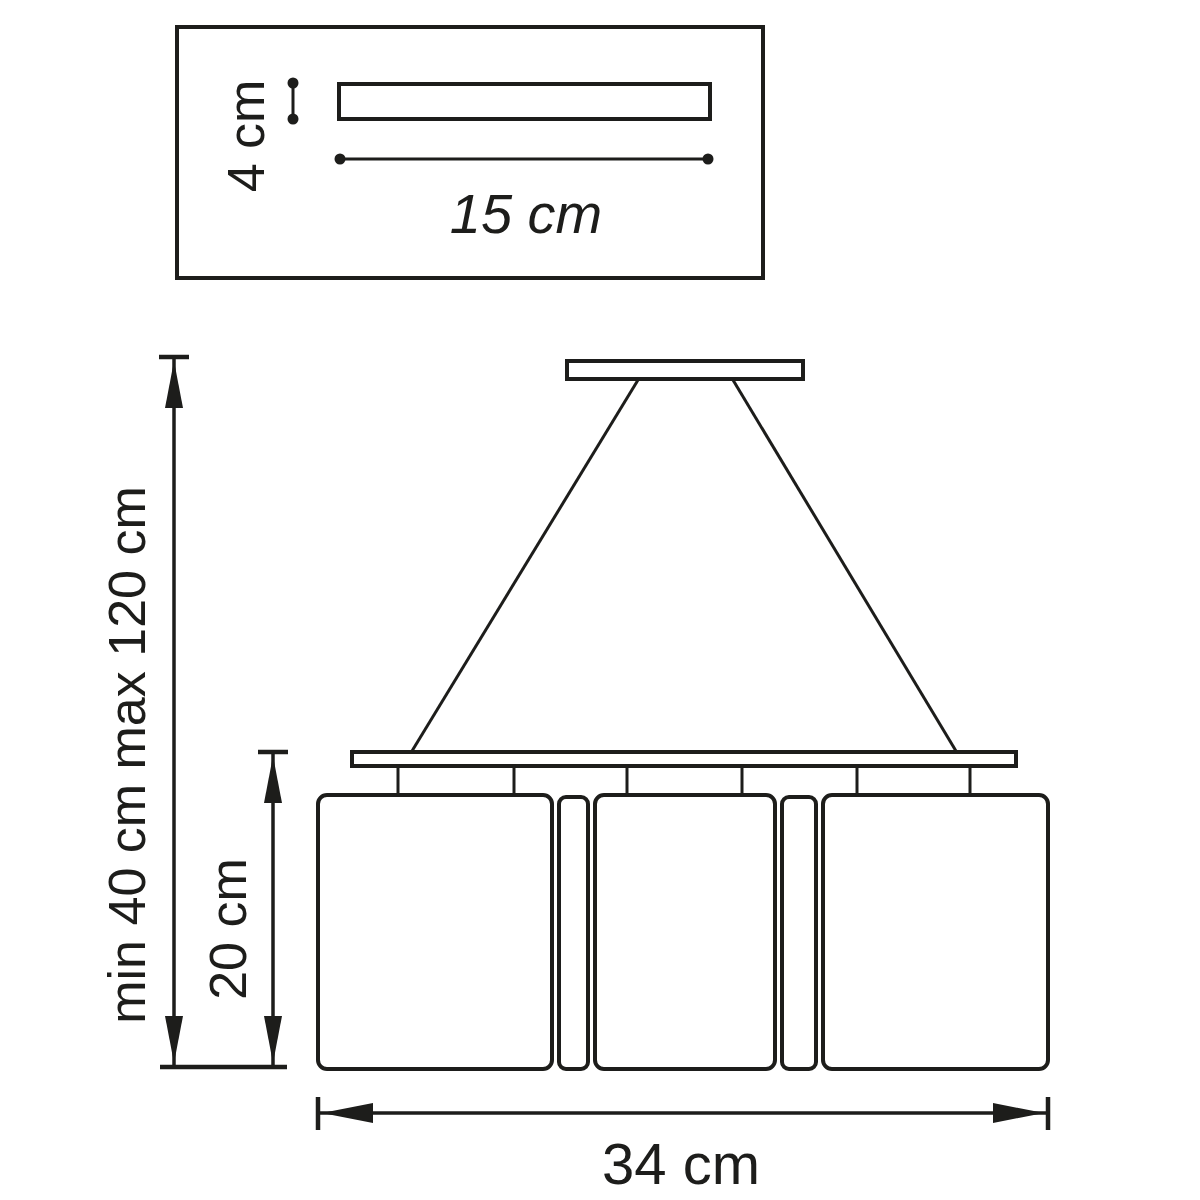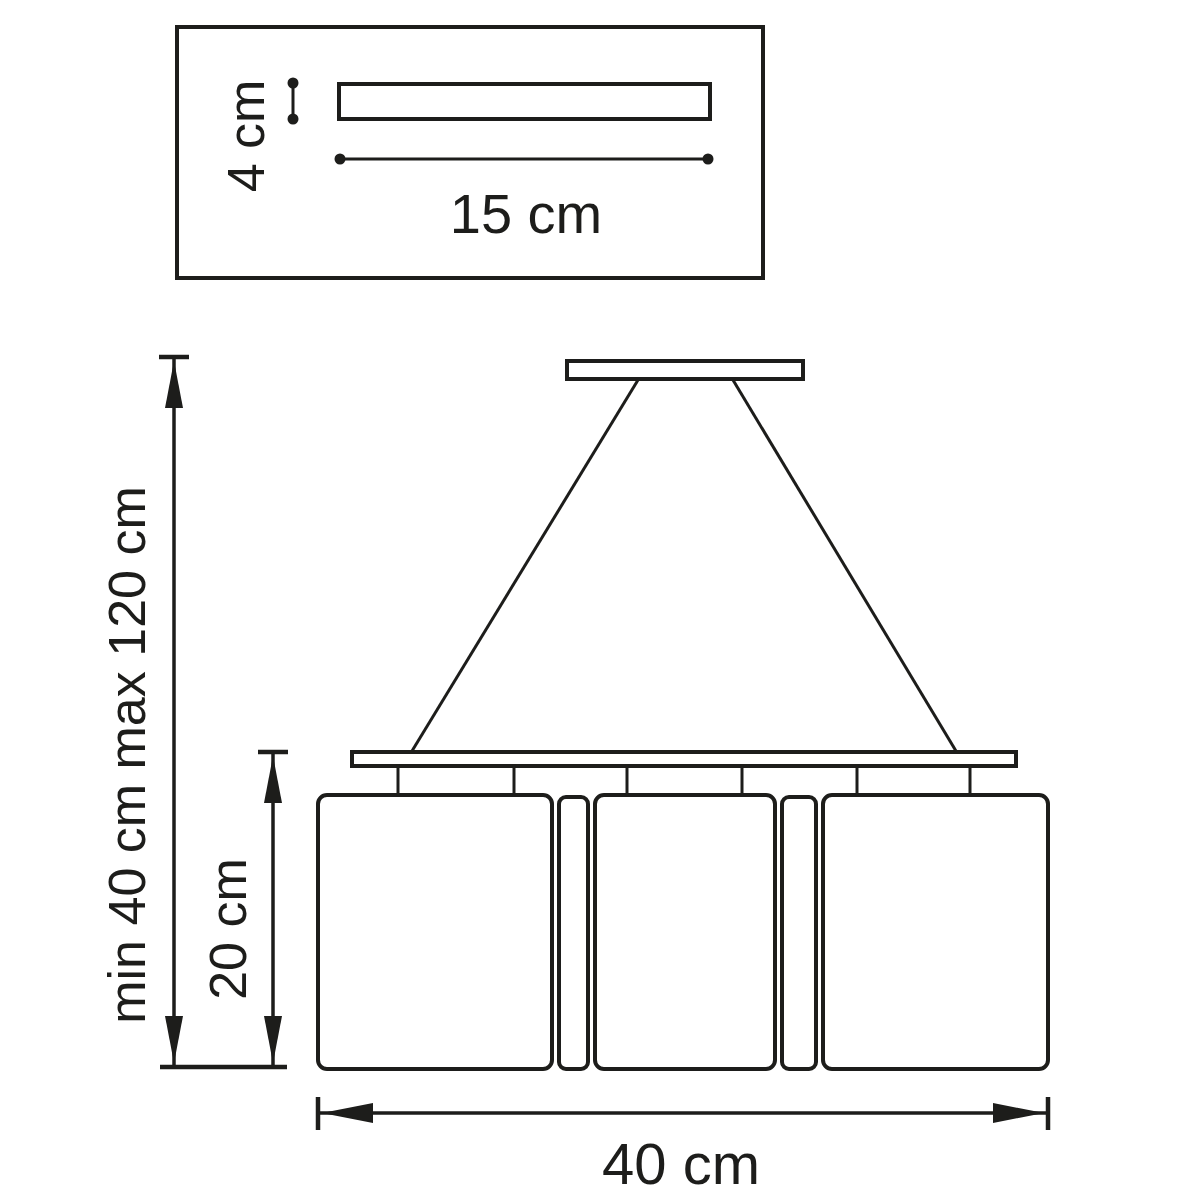--- a/index.html
+++ b/index.html
@@ -29,21 +29,21 @@
   .label {
     position: absolute;
     z-index: 4;
     white-space: nowrap;
     color: #1d1d1b;
     font-size: 52px;
     transform: translate(-50%, -50%);
     letter-spacing: 0px;
   }
   .label.rot { transform: translate(-50%, -50%) rotate(-90deg); }
-  .label.size-md { font-size: 56px; }
+  .label.size-md { font-size: 56px; font-style: italic; }
   .label.size-lg { font-size: 58px; }
 </style>
 </head>
 <body>
 
 <div class="canvas">
 
   <div class="shape no-fill" style="left:175px; top:25px; width:590px; height:255px;"></div>
 
   <div class="shape" style="left:337px; top:82px; width:375px; height:39px; z-index:2;"></div>
@@ -112,15 +112,15 @@
   </svg>
 
   <span class="label rot" style="left:246px; top:136px;">4 cm</span>
 
   <span class="label size-md" style="left:526px; top:213px;">15 cm</span>
 
   <span class="label rot" style="left:127px; top:755px;">min 40 cm max 120 cm</span>
 
   <span class="label rot" style="left:228px; top:929px;">20 cm</span>
 
-  <span class="label size-lg" style="left:681px; top:1163px;">40 cm</span>
+  <span class="label size-lg" style="left:681px; top:1163px;">34 cm</span>
 
 </div>
 
 </body></html>

